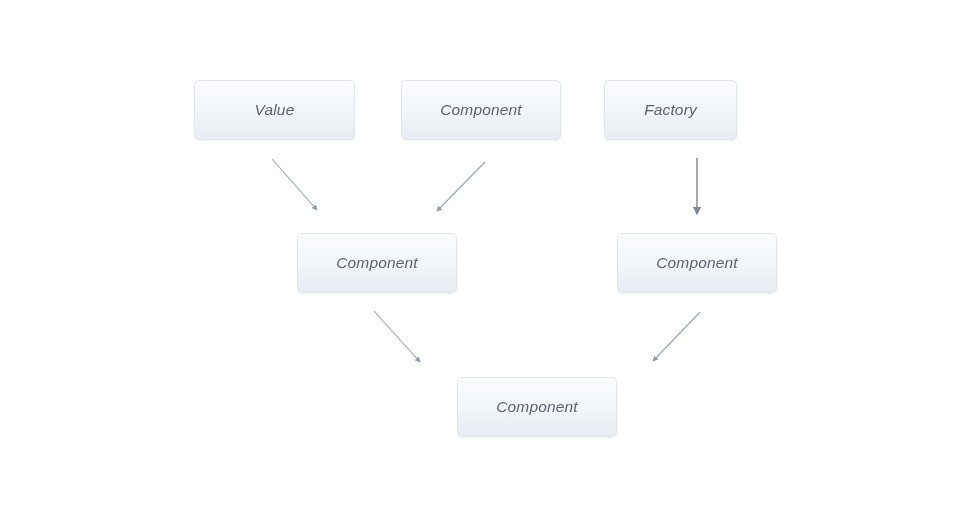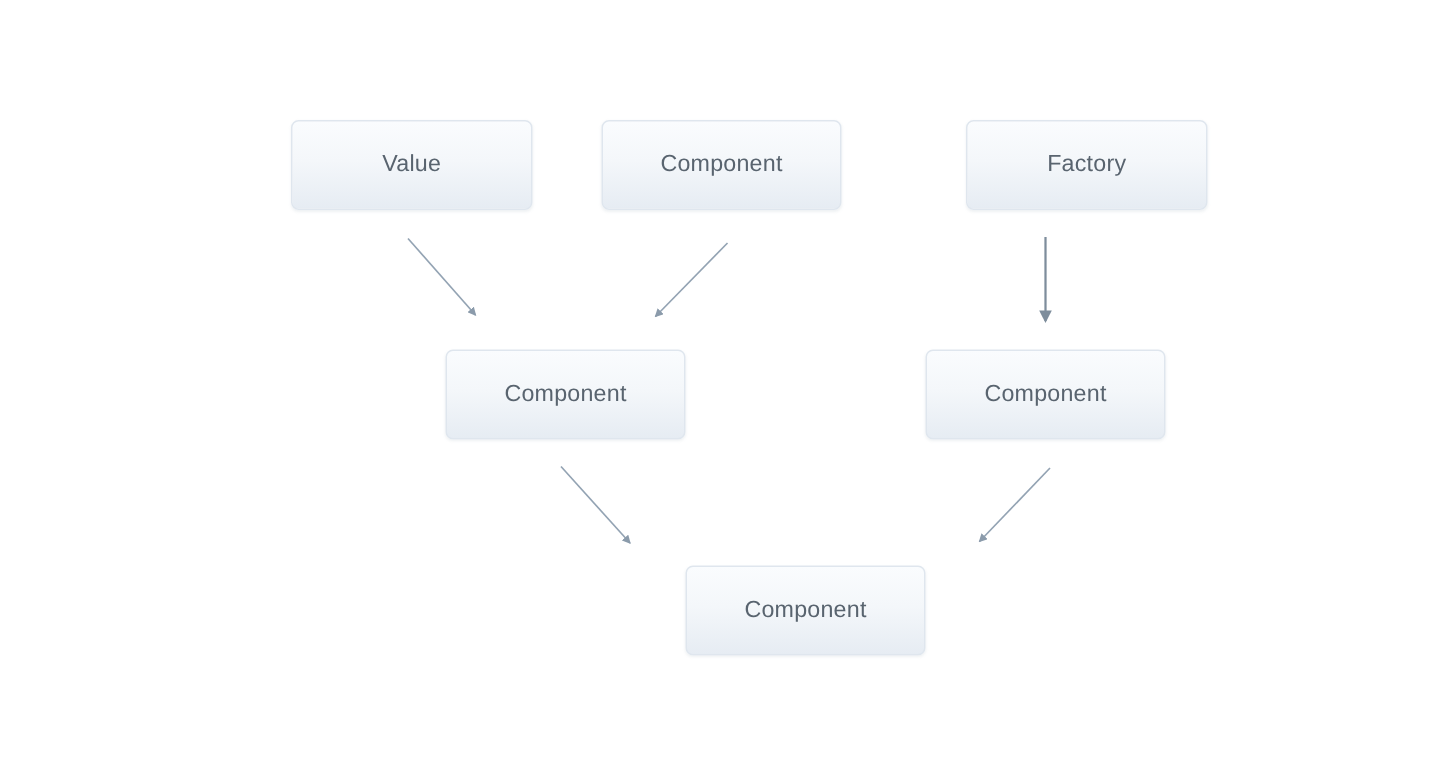--- a/index.html
+++ b/index.html
@@ -9,20 +9,21 @@
   }
   body {
     font-family: "Liberation Sans", sans-serif;
   }
   #canvas {
     position: relative;
     width: 970px;
     height: 518px;
     background: #ffffff;
     overflow: hidden;
+    font-style: italic;
   }
   #edge-layer {
     position: absolute;
     left: 0;
     top: 0;
     width: 970px;
     height: 518px;
     pointer-events: none;
   }
   .node {
@@ -69,21 +70,21 @@
       </g>
   </svg>
 
   <div id="nodes-layer">
       <div class="node" style="left: 194px; top: 80px; width: 161px; height: 60px;">
         <span class="node-label">Value</span>
       </div>
       <div class="node" style="left: 401px; top: 80px; width: 160px; height: 60px;">
         <span class="node-label">Component</span>
       </div>
-      <div class="node" style="left: 644px; top: 80px; width: 161px; height: 60px;">
+      <div class="node" style="left: 604px; top: 80px; width: 133px; height: 60px;">
         <span class="node-label">Factory</span>
       </div>
       <div class="node" style="left: 297px; top: 233px; width: 160px; height: 60px;">
         <span class="node-label">Component</span>
       </div>
       <div class="node" style="left: 617px; top: 233px; width: 160px; height: 60px;">
         <span class="node-label">Component</span>
       </div>
       <div class="node" style="left: 457px; top: 377px; width: 160px; height: 60px;">
         <span class="node-label">Component</span>

